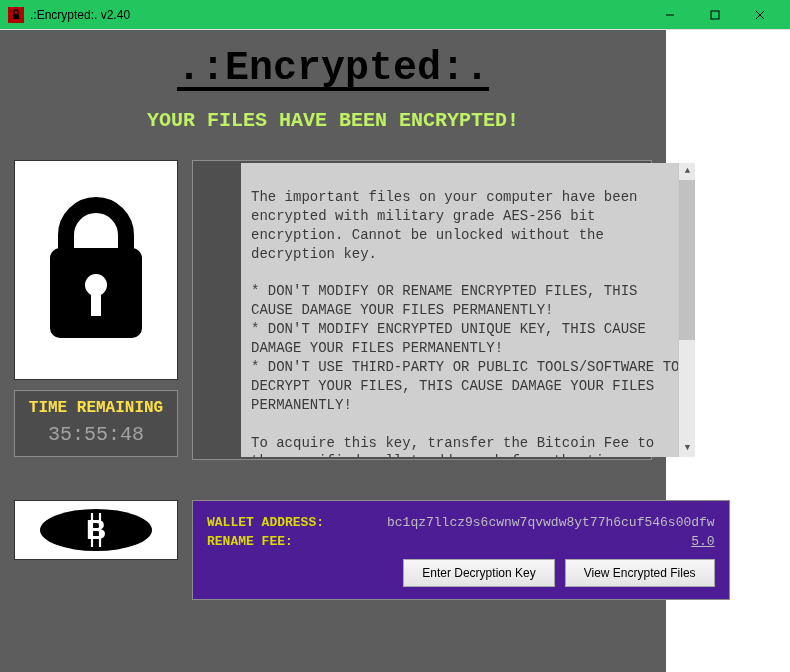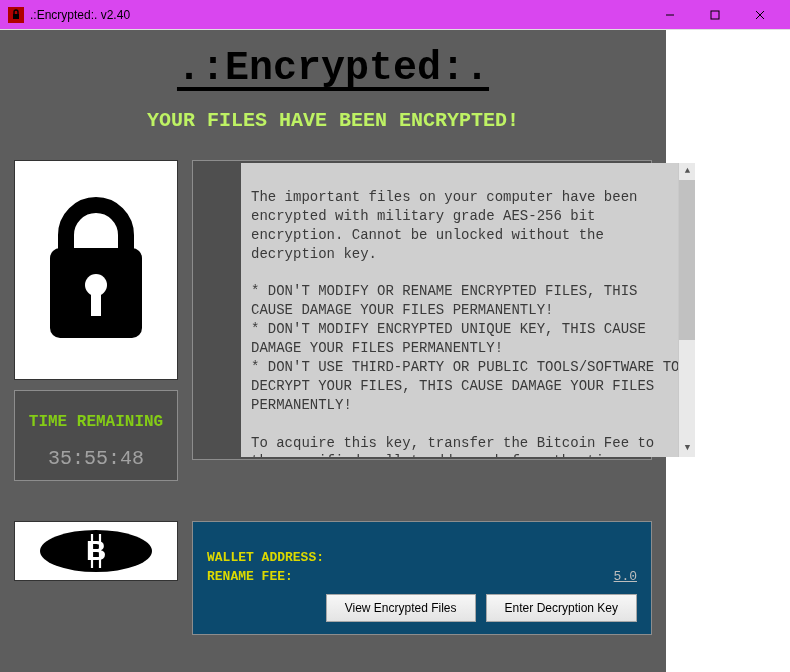--- a/index.html
+++ b/index.html
@@ -5,21 +5,21 @@
 * { margin: 0; padding: 0; box-sizing: border-box; }
 body {
   width: 790px;
   height: 672px;
   background: #fff;
   font-family: Arial, sans-serif;
   overflow: hidden;
 }
 .titlebar {
   height: 30px;
-  background: #d946ef;
+  background: #22c55e;
   border-bottom: 1px solid #e0e0e0;
   display: flex;
   align-items: center;
   padding: 4px 8px;
 }
 .titlebar-icon {
   width: 16px; height: 16px;
   margin-right: 6px;
 }
 .titlebar-title {
@@ -86,28 +86,27 @@
   border: 1px solid #8d8d8d;
   background: #4c4c4c;
   margin-top: 10px;
   padding: 8px 4px 10px 4px;
   text-align: center;
 }
 .timer-label {
   font-family: "Courier New", monospace;
   font-size: 16px;
   font-weight: bold;
-  color: #84cc16;
-  margin-top: 14px;
+  color: #fde047;
 }
 .timer-time {
   font-family: "Courier New", monospace;
   font-size: 20px;
   color: #a2a2a2;
-  margin-top: 16px;
+  margin-top: 6px;
 }
 .message-box {
   flex: 1;
   border: 1px solid #8d8d8d;
   background: #4f4f4f;
   height: 300px;
   position: relative;
   padding: 2px;
 }
 .message-inner {
@@ -161,22 +160,22 @@
   background: #fff;
   height: 60px;
   display: flex;
   align-items: center;
   justify-content: center;
   border: 1px solid #333;
 }
 .payment-box {
   flex: 1;
   border: 1px solid #8d8d8d;
-  background: #0c4a6e;
-  padding: 28px 14px 12px 14px;
+  background: #4c1d95;
+  padding: 14px 14px 12px 14px;
   font-family: "Courier New", monospace;
   font-size: 13px;
 }
 .pay-row {
   display: flex;
   color: #dcd900;
   font-weight: bold;
   margin-bottom: 4px;
 }
 .pay-label { width: 180px; flex: 0 0 180px; }
@@ -276,24 +275,25 @@
         <ellipse cx="60" cy="23" rx="56" ry="21" fill="#000"></ellipse>
         <text x="60" y="32" font-family="Arial" font-size="28" font-weight="bold" fill="#fff" text-anchor="middle">B</text>
         <line x1="56" y1="6" x2="56" y2="40" stroke="#fff" stroke-width="2.2"></line>
         <line x1="64" y1="6" x2="64" y2="40" stroke="#fff" stroke-width="2.2"></line>
       </svg>
     </div>
 
     <div class="payment-box">
       <div class="pay-row">
         <div class="pay-label">WALLET ADDRESS:</div>
+        <div class="pay-value">bc1qz7llcz9s6cwnw7qvwdw8yt77h6cuf546s00dfw</div>
       </div>
       <div class="pay-row">
         <div class="pay-label">RENAME FEE:</div>
         <div class="pay-value right">5.0</div>
       </div>
       <div class="button-row">
+        <button class="win-btn">Enter Decryption Key</button>
         <button class="win-btn">View Encrypted Files</button>
-        <button class="win-btn">Enter Decryption Key</button>
       </div>
     </div>
   </div>
 </div>
 
 </body></html>

